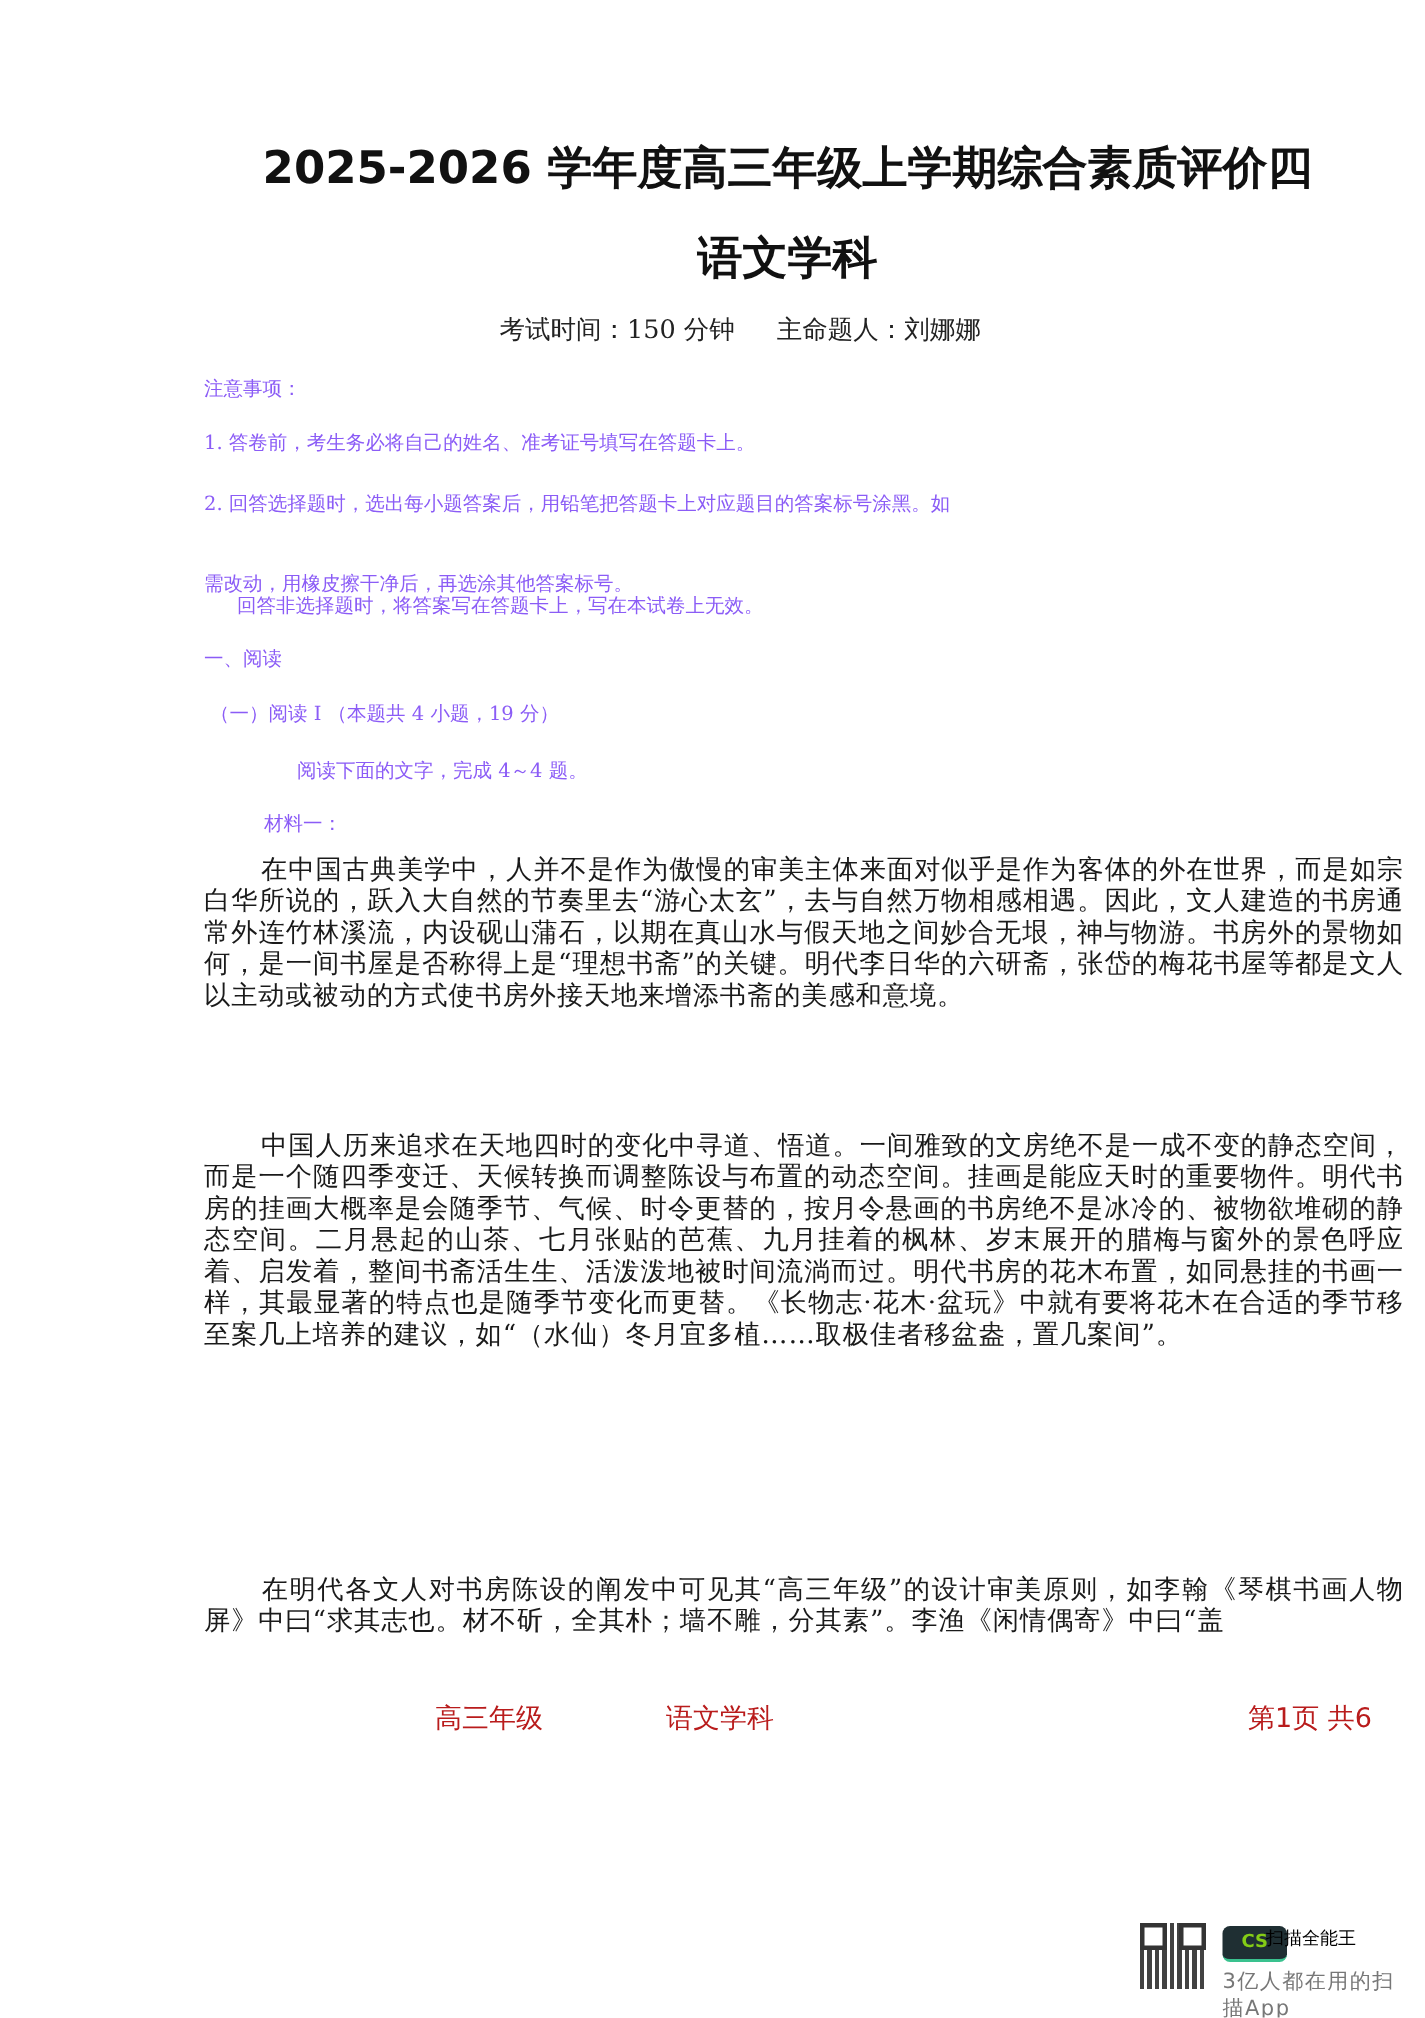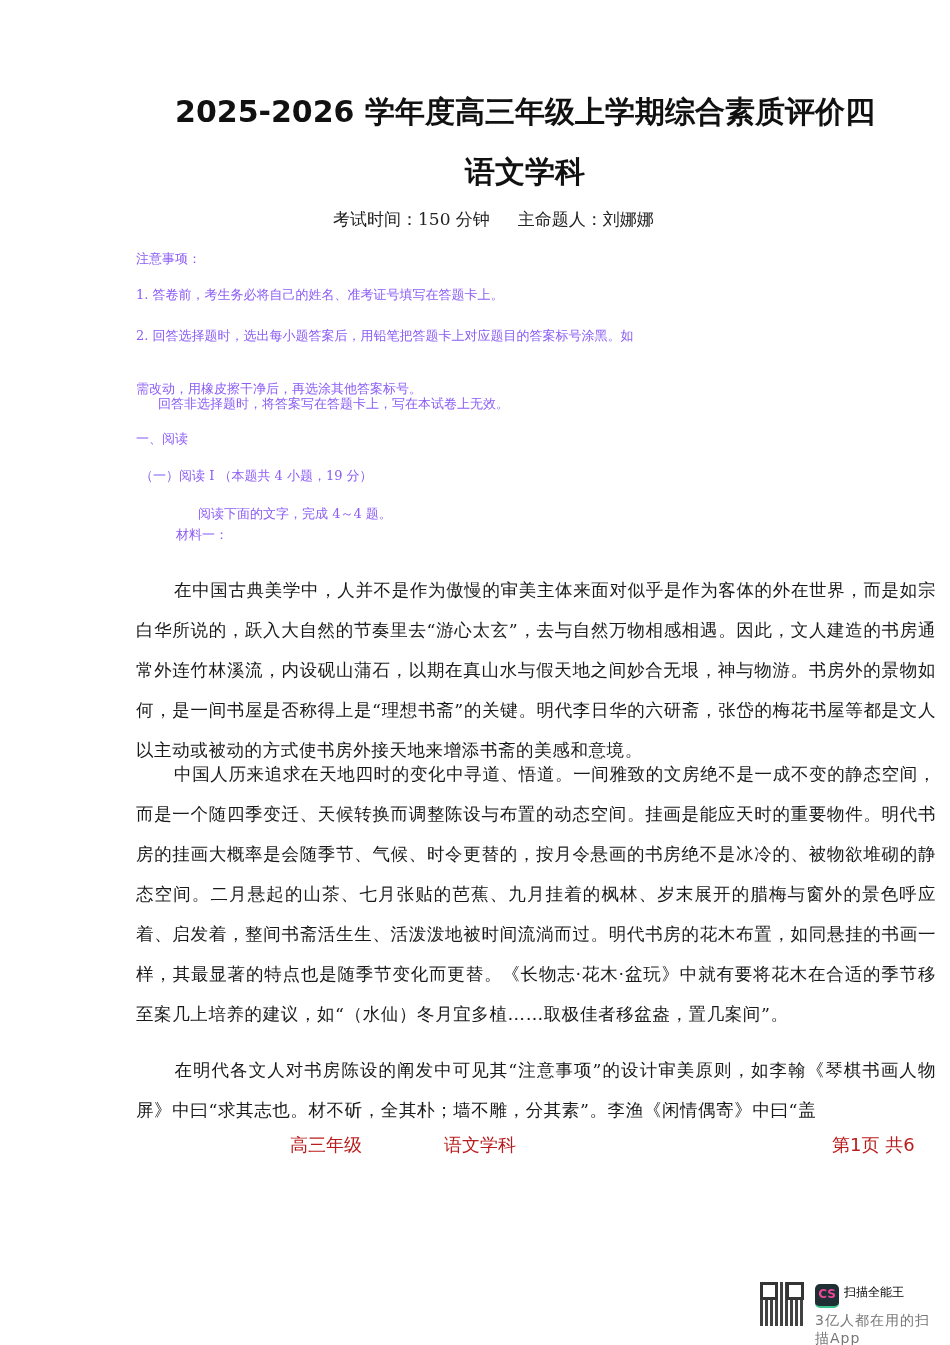--- a/index.html
+++ b/index.html
@@ -19,21 +19,21 @@
     font-weight: bold; font-size: 30px; color: #111;
   }
   .meta {
     position: absolute; top: 208px; left: 333px; font-size: 17px; color: #222;
     display: flex; gap: 28px;
   }
   .line {
     position: absolute; left: 136px; font-size: 13px; white-space: nowrap; color: #8b5cf6;
   }
   .para {
-    position: absolute; left: 136px; width: 800px; font-size: 17.5px; line-height: 40px;
+    position: absolute; left: 136px; width: 800px; font-size: 17.5px; line-height: 21px;
     text-align: justify; color: #1a1a1a; letter-spacing: 0.6px;
   }
   .para .indent { display: inline-block; width: 38px; }
   .footer {
     position: absolute; top: 1133px; font-size: 18px; color: #b91c1c;
     font-family: "DejaVu Sans", "Liberation Sans", sans-serif;
   }
   .cs-badge {
     position: absolute; left: 760px; top: 1280px; width: 180px; height: 50px;
   }
@@ -43,22 +43,22 @@
       repeating-linear-gradient(90deg, #222 0 3px, #fff 3px 5px),
       #fff;
     opacity: 0.85;
   }
   .qr::before, .qr::after {
     content: ""; position: absolute; width: 12px; height: 12px; border: 3px solid #111; background: #fff;
   }
   .qr::before { left: 0; top: 0; }
   .qr::after { right: 0; top: 0; }
   .cs-logo {
-    position: absolute; left: 55px; top: 4px; width: 24px; height: 22px; border-radius: 5px;
-    background: #1f2f33; color: #ec4899; font-family: "DejaVu Sans", sans-serif; font-weight: bold;
+    position: absolute; left: 55px; top: 4px; width: 43px; height: 22px; border-radius: 5px;
+    background: #1f2f33; color: #84cc16; font-family: "DejaVu Sans", sans-serif; font-weight: bold;
     font-size: 12px; line-height: 20px; text-align: center; border-bottom: 2px solid #3ac28f;
   }
   .cs-name {
     position: absolute; left: 84px; top: 4px; font-size: 12px; color: #000000;
     font-family: "DejaVu Sans", "Liberation Sans", sans-serif;
   }
   .cs-tag {
     position: absolute; left: 55px; top: 32px; font-size: 14px; color: #777; letter-spacing: 1px;
     font-family: "DejaVu Sans", "Liberation Sans", sans-serif;
   }
@@ -75,25 +75,25 @@
 
 <div class="line" style="top:250px;">注意事项：</div>
 <div class="line" style="top:286px;">1. 答卷前，考生务必将自己的姓名、准考证号填写在答题卡上。</div>
 <div class="line" style="top:327px;">2. 回答选择题时，选出每小题答案后，用铅笔把答题卡上对应题目的答案标号涂黑。如</div>
 <div class="line" style="top:358px;margin-top:22px;">需改动，用橡皮擦干净后，再选涂其他答案标号。</div>
 <div class="line" style="top:395px; left:158px;">回答非选择题时，将答案写在答题卡上，写在本试卷上无效。</div>
 
 <div class="line" style="top:430px;">一、阅读</div>
 <div class="line" style="top:467px; left:140px;">（一）阅读 I （本题共 4 小题，19 分）</div>
 <div class="line" style="top:505px; left:198px;">阅读下面的文字，完成 4～4 题。</div>
-<div class="line" style="top:526px; left:176px;">材料一：</div>
+<div class="line" style="top:540px; left:176px;">材料一：</div>
 
 <div class="para" style="top:570px;"><span class="indent"></span><span>在中国古典美学中，人并不是作为傲慢的审美主体来面对似乎是作为客体的外在世界，而是如宗白华所说的，跃入大自然的节奏里去“游心太玄”，去与自然万物相感相遇。因此，文人建造的书房通常外连竹林溪流，内设砚山蒲石，以期在真山水与假天地之间妙合无垠，神与物游。书房外的景物如何，是一间书屋是否称得上是“理想书斋”的关键。明代李日华的六研斋，张岱的梅花书屋等都是文人以主动或被动的方式使书房外接天地来增添书斋的美感和意境。</span></div>
 <div class="para" style="top:754px;"><span class="indent"></span><span>中国人历来追求在天地四时的变化中寻道、悟道。一间雅致的文房绝不是一成不变的静态空间，而是一个随四季变迁、天候转换而调整陈设与布置的动态空间。挂画是能应天时的重要物件。明代书房的挂画大概率是会随季节、气候、时令更替的，按月令悬画的书房绝不是冰冷的、被物欲堆砌的静态空间。二月悬起的山茶、七月张贴的芭蕉、九月挂着的枫林、岁末展开的腊梅与窗外的景色呼应着、启发着，整间书斋活生生、活泼泼地被时间流淌而过。明代书房的花木布置，如同悬挂的书画一样，其最显著的特点也是随季节变化而更替。《长物志·花木·盆玩》中就有要将花木在合适的季节移至案几上培养的建议，如“（水仙）冬月宜多植……取极佳者移盆盎，置几案间”。</span></div>
-<div class="para" style="top:1050px;"><span class="indent"></span><span>在明代各文人对书房陈设的阐发中可见其“注意事项”的设计审美原则，如李翰《琴棋书画人物屏》中曰“求其志也。材不斫，全其朴；墙不雕，分其素”。李渔《闲情偶寄》中曰“盖</span></div>
+<div class="para" style="top:1050px;"><span class="indent"></span><span>在明代各文人对书房陈设的阐发中可见其“高三年级”的设计审美原则，如李翰《琴棋书画人物屏》中曰“求其志也。材不斫，全其朴；墙不雕，分其素”。李渔《闲情偶寄》中曰“盖</span></div>
 
 <div class="footer" style="left:290px;">高三年级</div>
 <div class="footer" style="left:444px;">语文学科</div>
 <div class="footer" style="left:832px;">第1页  共6</div>
 
 <div class="cs-badge">
   <div class="qr"></div>
   <div class="cs-logo">CS</div>
   <div class="cs-name">扫描全能王</div>
   <div class="cs-tag">3亿人都在用的扫描App</div>

